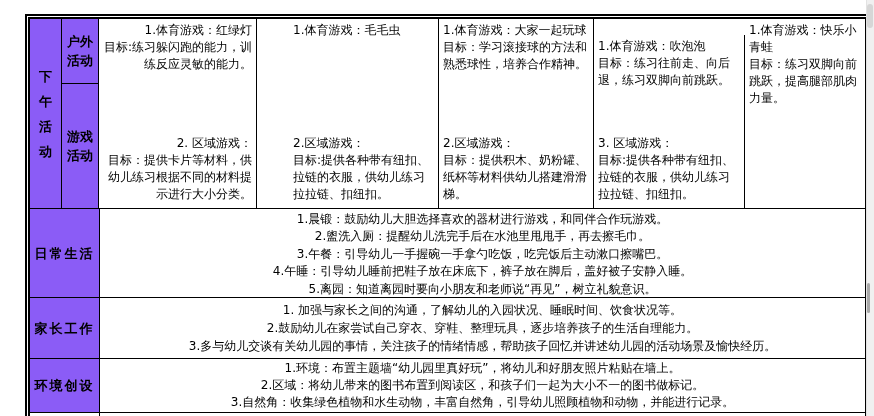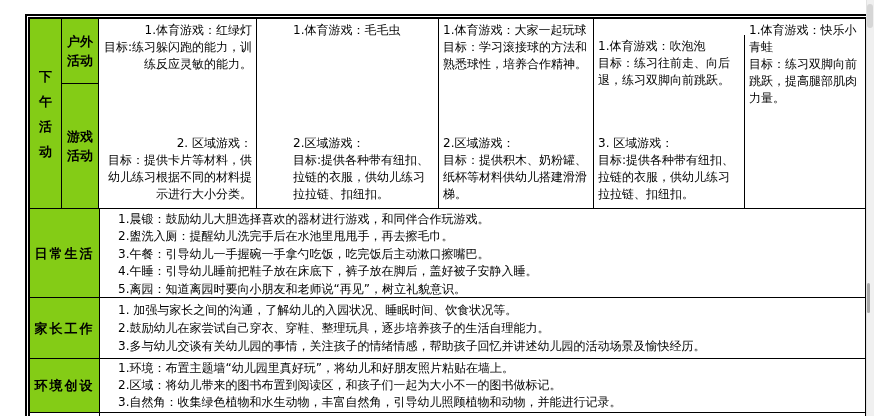--- a/index.html
+++ b/index.html
@@ -35,21 +35,21 @@
     position: absolute; left: 25px; top: 14px;
     width: 845px; height: 500px;
     border: 5px double #000;
     background: #fff;
     font-size: 12px;
     line-height: 17px;
   }
   .trow { display: flex; border-bottom: 1px solid #000; }
 
   .label-cell {
-    background: #84cc16;
+    background: #8b5cf6;
     display: flex; align-items: center; justify-content: center;
     font-weight: bold; font-size: 13px;
     text-align: center;
     flex: none;
   }
   .vtext {
     display: inline-block; width: 15px;
     word-break: break-all; line-height: 25px;
     text-align: center;
   }
@@ -77,21 +77,21 @@
   }
   .day-1 { width: 158px; text-align: right; }
   .day-2 { width: 150px; margin-left: 32px; }
   .day-3 { width: 155px; }
   .day-4 { width: 151px; margin-top: 16px; }
   .day-5 { flex: 1; border-right: none; }
   .game { }
 
   
   .info-label { width: 70px; border-right: 1px solid #000; }
-  .info-content { flex: 1; padding: 2px 18px; overflow: hidden; }
+  .info-content { flex: 1; padding: 2px 18px; overflow: hidden; text-align: center; }
   .row-daily   { height: 89px; }
   .row-daily .info-content { line-height: 17.4px; }
   .row-parent  { height: 61px; }
   .row-parent .info-content { line-height: 18px; padding-top: 3px; }
   .row-env     { height: 54px; }
   .row-env .info-content { line-height: 17px; padding-top: 1px; }
   .row-stub    { height: 40px; border-bottom: none; }
   .row-stub .label-cell { background: #fff; }
 </style>
 </head>

